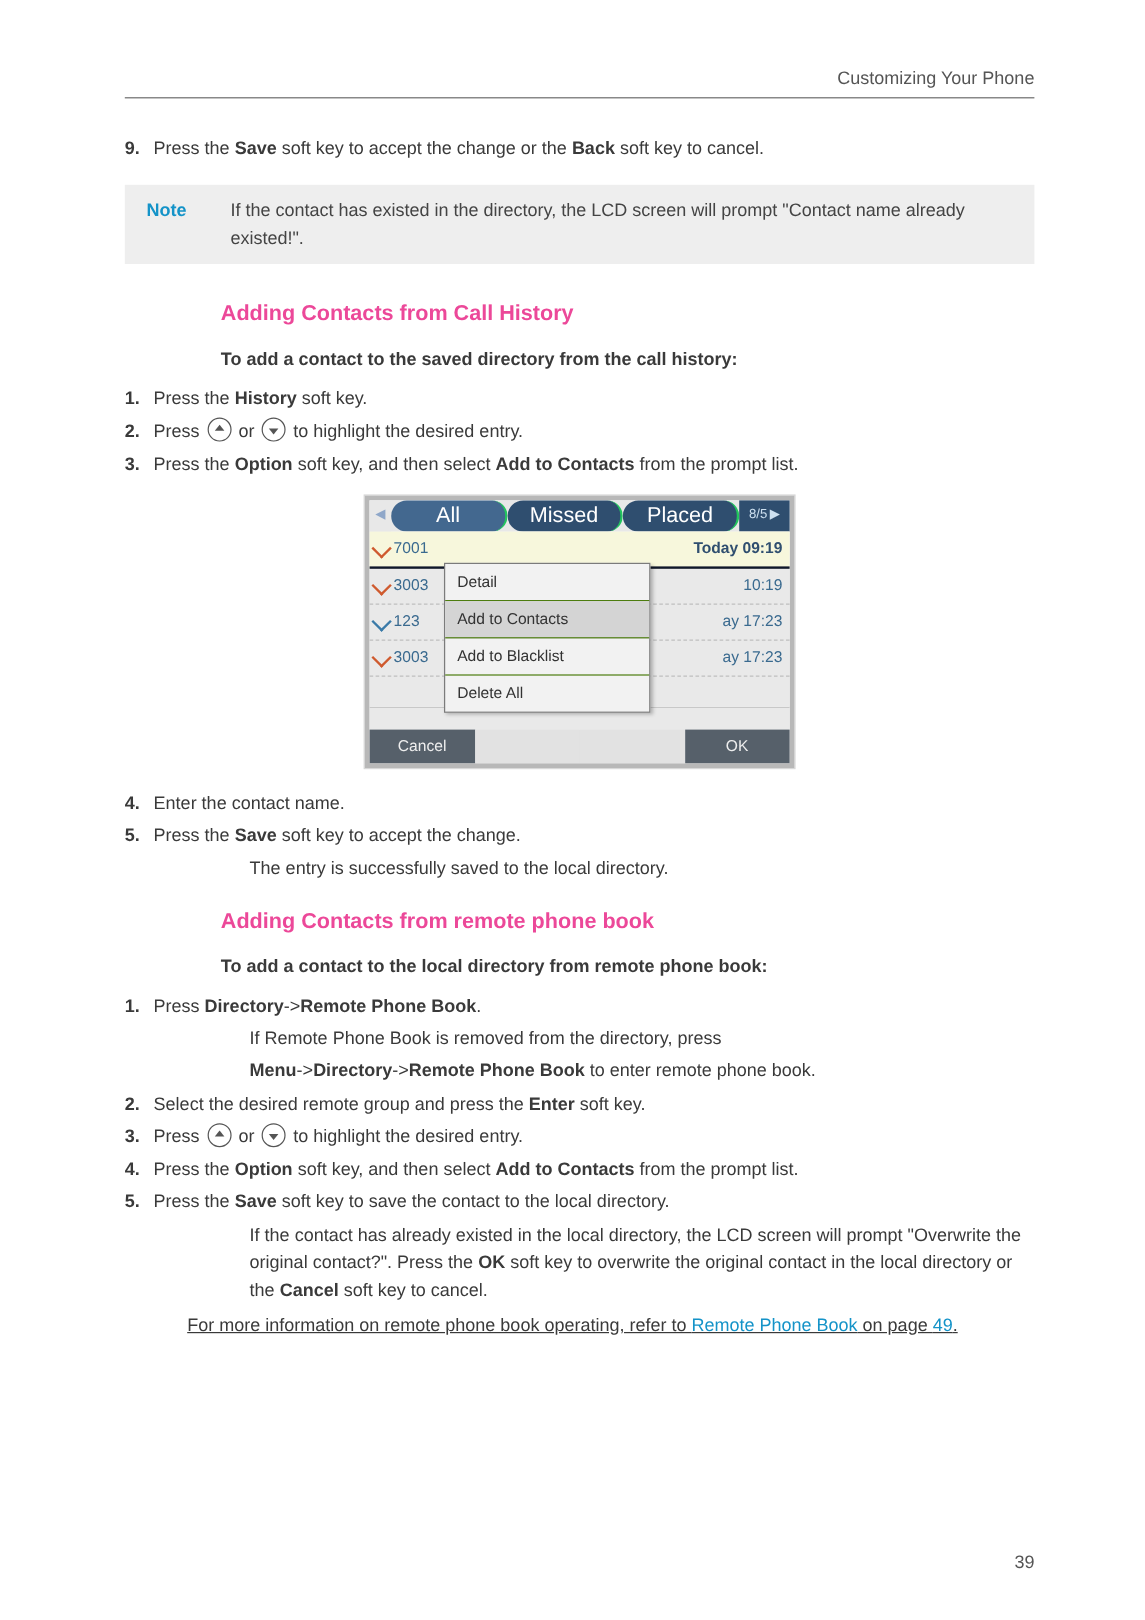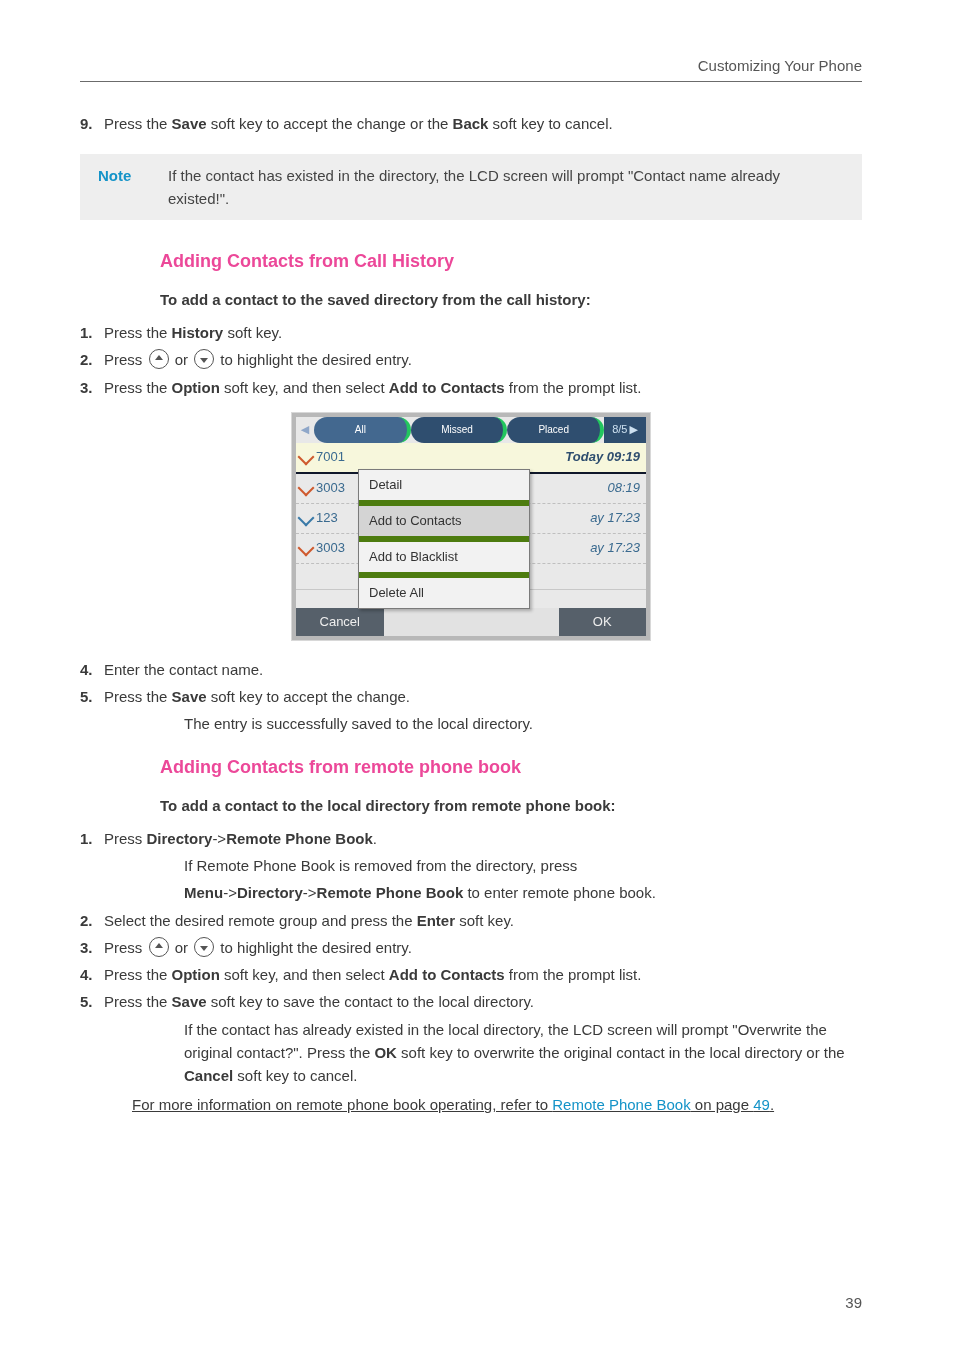--- a/index.html
+++ b/index.html
@@ -8,21 +8,21 @@
     background: #ffffff;
     font-family: "Segoe UI", "Helvetica Neue", Arial, sans-serif;
     color: #3a3a3a;
     font-size: 15px;
     line-height: 1.55;
   }
   .page {
     width: 954px;
     min-height: 1350px;
     box-sizing: border-box;
-    padding: 54px 92px 40px 80px;
+    padding: 54px 92px 40px 104px;
     position: relative;
   }
   .header-right {
     text-align: right;
     color: #555;
     font-size: 15px;
   }
   hr.rule {
     border: none;
     border-top: 1px solid #6b6b6b;
@@ -141,22 +141,22 @@
     background: #e8e8e8;
     font-size: 11px;
   }
   .ph-tab {
     flex: 1;
     display: flex;
     align-items: center;
     justify-content: center;
     background: #43688f;
     color: #fff;
-    border-right: 4px solid #22c55e;
-    font-size: 10px;
+    border-right: 2px solid #22c55e;
+    font-size: 18px;
     border-radius: 13px;
   }
   .ph-tab.dark { background: #2f4e6f; }
   .ph-count {
     width: 42px;
     display: flex;
     align-items: center;
     justify-content: center;
     background: #2f4e6f;
     color: #cde0f0;
@@ -178,40 +178,40 @@
     align-items: center;
     padding: 0 6px 0 4px;
     border-bottom: 1px dashed #bfbfbf;
     color: #3a6a8f;
   }
   .ph-row.sel {
     background: #f7f7dc;
     border-bottom: 2px solid #0f172a;
   }
   .ph-row .num { flex: 0 0 auto; display: flex; align-items: center; gap: 4px; }
-  .ph-row .time { margin-left: auto; color: #3a6a8f; font-style: italic; }
+  .ph-row .time { margin-left: auto; color: #3a6a8f; }
   .ph-row.sel .time { color: #2f4e6f; font-weight: 600; }
   .call-ico {
     display: inline-block; width: 10px; height: 10px;
     border-left: 2px solid #cf5a2e; border-bottom: 2px solid #cf5a2e;
     transform: rotate(-45deg);
   }
   .call-ico.blue { border-color: #3a7aa8; }
   .ph-menu {
     position: absolute;
     left: 62px;
     top: 26px;
     width: 170px;
     background: #f2f2f2;
     border: 1px solid #7b7b7b;
     box-shadow: 2px 2px 3px rgba(0,0,0,.25);
   }
   .ph-menu .mi {
     padding: 5px 10px;
-    border-bottom: 6px solid #4d7c0f;
+    border-bottom: 1px solid #4d7c0f;
     color: #333;
     font-size: 13px;
   }
   .ph-menu .mi.sel {
     background: #d4d4d4;
   }
   .ph-menu .mi:last-child { border-bottom: none; }
   .ph-blank {
     height: 18px;
     background: #e9e9e9;
@@ -294,21 +294,21 @@
               <span class="call-ico"></span>
               <span>7001</span>
             </span>
           <span class="time">Today 09:19</span>
         </div>
         <div class="ph-row">
           <span class="num">
               <span class="call-ico"></span>
               <span>3003</span>
             </span>
-          <span class="time">08:19</span>
+          <span class="time">10:19</span>
         </div>
         <div class="ph-row">
           <span class="num">
               <span class="call-ico blue"></span>
               <span>123</span>
             </span>
           <span class="time">ay 17:23</span>
         </div>
         <div class="ph-row">
           <span class="num">

